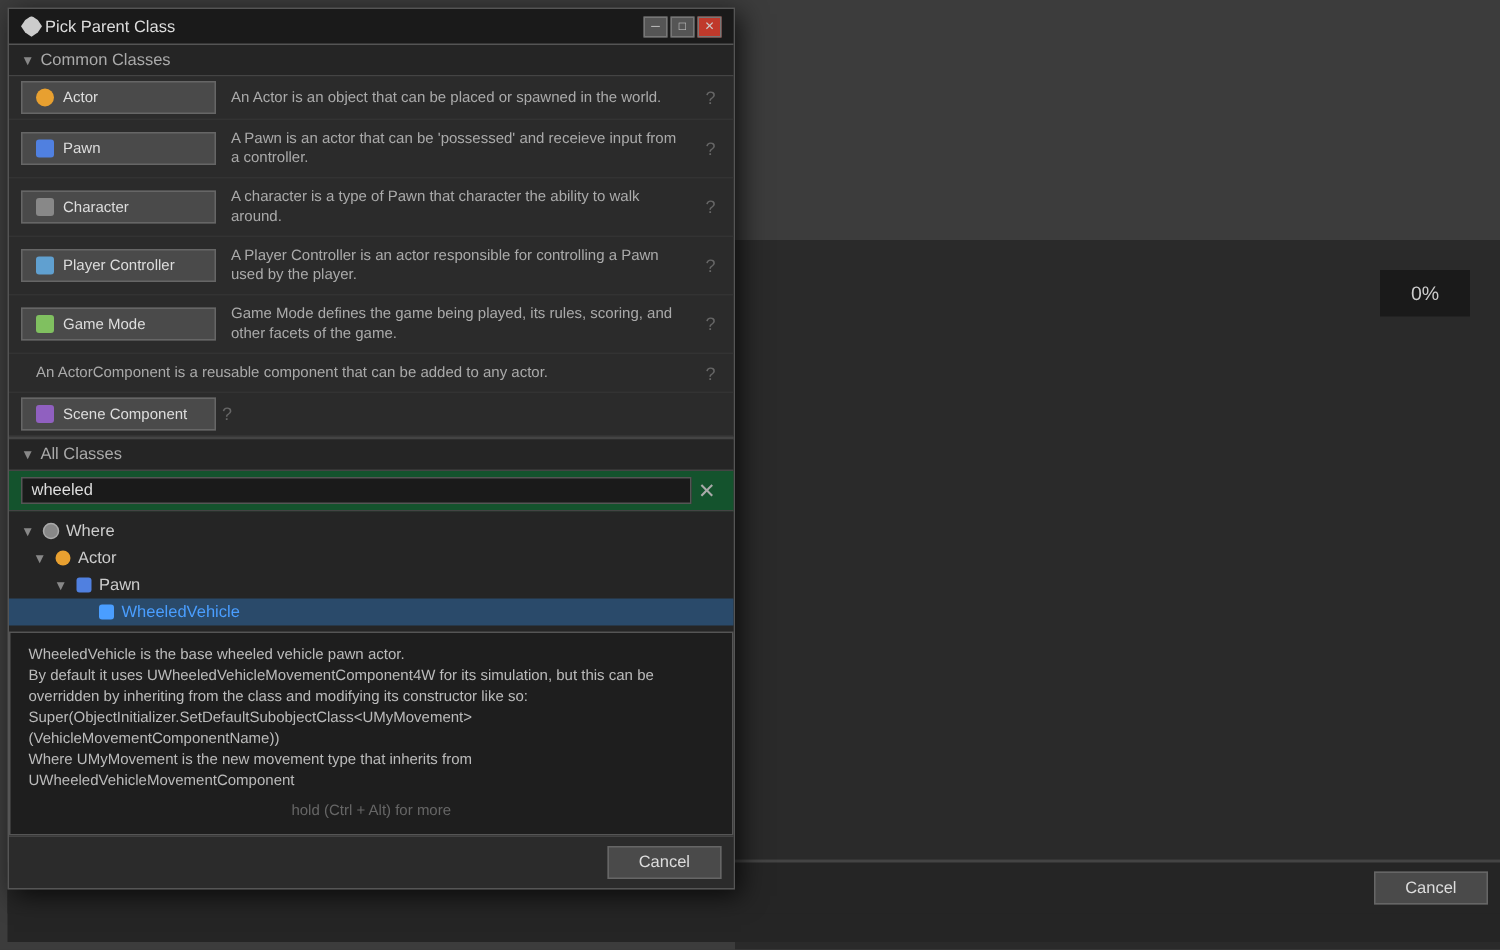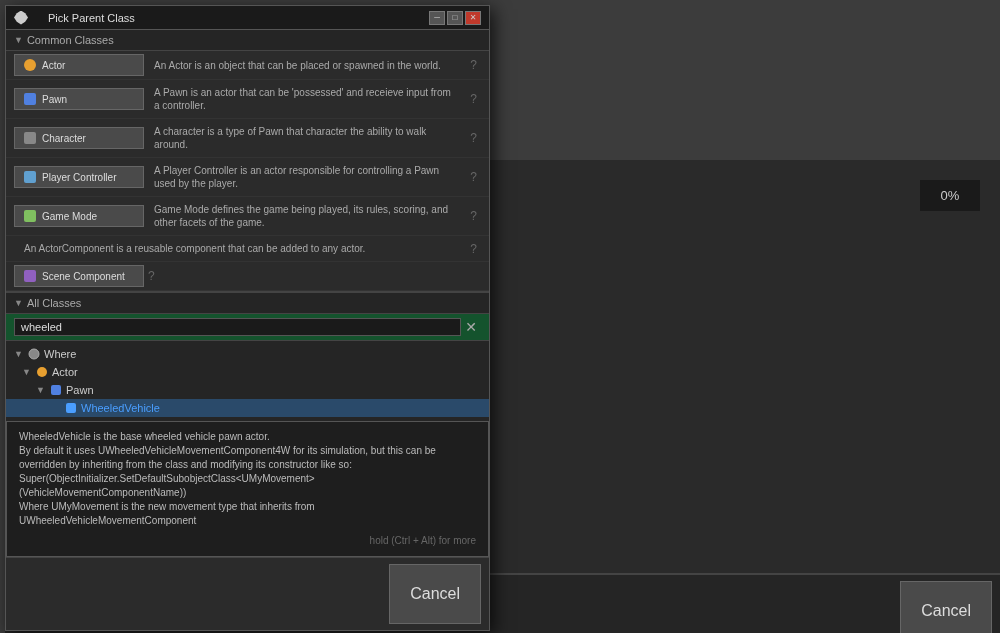--- a/index.html
+++ b/index.html
@@ -62,21 +62,21 @@
       align-items: center;
       justify-content: space-between;
       padding: 4px 8px;
       border-bottom: 1px solid #555;
       height: 24px;
     }
 
     .title-bar-left {
       display: flex;
       align-items: center;
-      gap: 20px;
+      gap: 2px;
     }
 
     .title-bar-title {
       color: #ddd;
       font-size: 11px;
     }
 
     .title-bar-controls {
       display: flex;
       gap: 2px;
@@ -251,40 +251,40 @@
       border: 1px solid #555;
       padding: 8px 12px;
       margin: 0;
       color: #bbb;
       font-size: 10px;
       line-height: 1.4;
     }
 
     .desc-hint {
       color: #666;
-      text-align: right;
+      text-align: center;
       font-size: 10px;
       margin-top: 6px;
     }
 
     
     .buttons-row {
       display: flex;
       justify-content: flex-end;
       padding: 6px 8px;
       background: #2b2b2b;
       border-top: 1px solid #444;
     }
 
     .btn {
       background: #4a4a4a;
       border: 1px solid #666;
       color: #ddd;
-      padding: 20px 20px;
-      font-size: 16px;
+      padding: 4px 20px;
+      font-size: 11px;
       cursor: pointer;
     }
 
     
     .bottom-cancel-row {
       display: flex;
       justify-content: flex-end;
       padding: 6px 8px;
       background: #252525;
       border-top: 1px solid #444;

